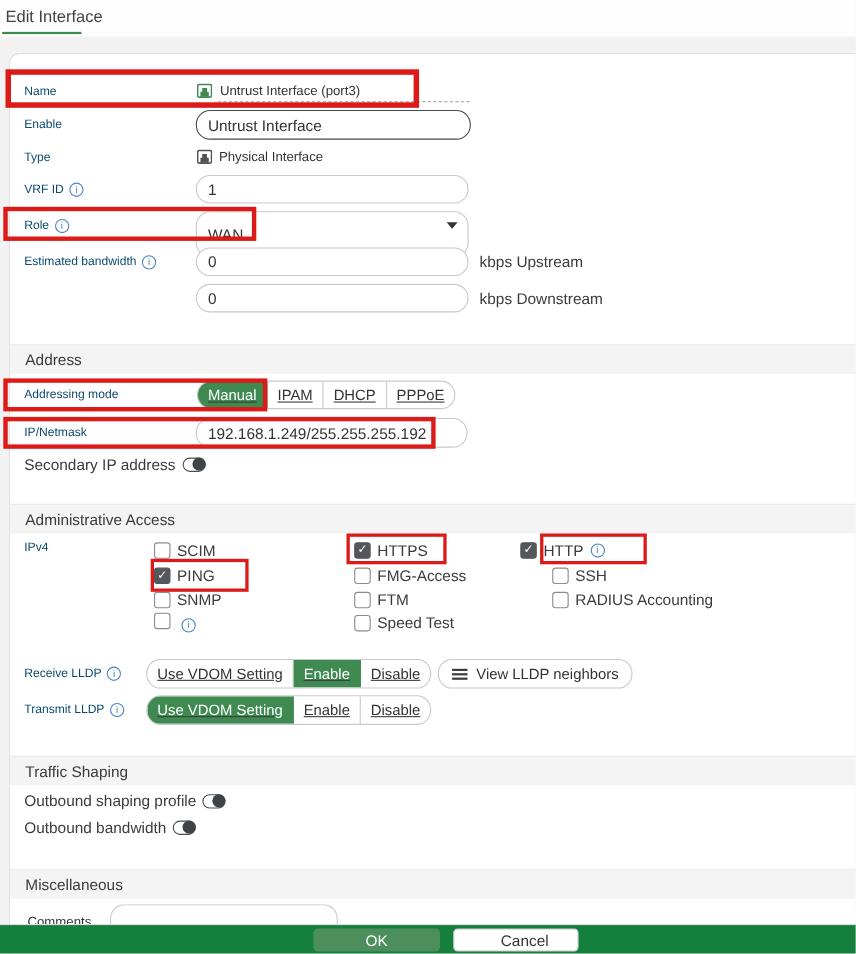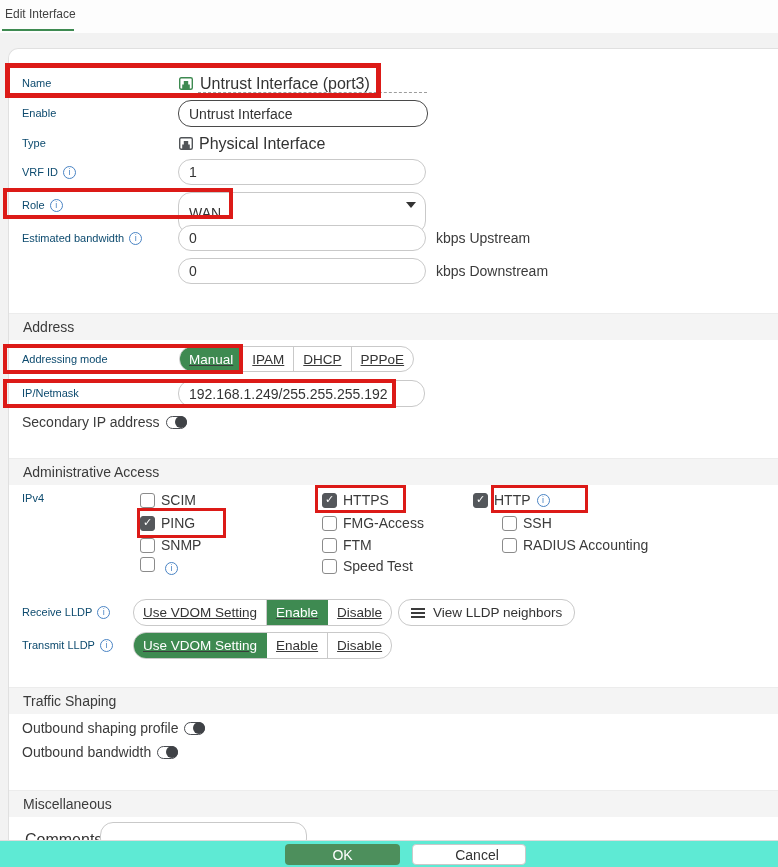--- a/index.html
+++ b/index.html
@@ -8,40 +8,40 @@
     font-family: "Liberation Sans", "DejaVu Sans", sans-serif;
     background: #f2f2f2;
     color: #3b3b3b;
     overflow: hidden;
     position: relative;
   }
   .abs { position: absolute; }
 
   
   .topbar { position:absolute; left:0; top:0; width:778px; height:33px; background:#fdfdfd; }
-  .page-title { position:absolute; left:5px; top:7px; font-size:12px; color:#424242; }
+  .page-title { position:absolute; left:5px; top:7px; font-size:15px; color:#424242; }
   .title-underline { position:absolute; left:2px; top:29px; width:72px; height:2px; background:#3e8a51; }
 
   
   .panel { position:absolute; left:8px; top:48px; width:770px; height:819px;
     background:#fff; border:1px solid #e0e0e0; border-right:none; border-bottom:none;
     border-top-left-radius:10px; }
 
   .row-label { position:absolute; left:22px; font-size:11px; line-height:18px; color:#0c4a6e;
     display:flex; align-items:center; gap:5px; white-space:nowrap; }
 
   .input { position:absolute; background:#fff; border:1px solid #c9c9c9; border-radius:13px;
     font-size:14px; color:#333; padding:0 10px; display:flex; align-items:center; white-space:nowrap; }
   .input.focused { border:1.5px solid #4a4a4a; }
 
   .unit { position:absolute; font-size:14px; color:#3b3b3b; }
 
   .dashes { position:absolute; border-bottom:1px dashed #9d9d9d; }
 
-  .value-text { position:absolute; font-size:16px; color:#333; white-space:nowrap; }
+  .value-text { position:absolute; font-size:12px; color:#333; white-space:nowrap; }
 
   
   .hdr { position:absolute; left:9px; width:769px; height:27px; background:#f4f4f4;
     border-top:1px solid #ececec; display:flex; align-items:center; padding-left:14px;
     font-size:14px; color:#3b3b3b; }
 
   
   .seg { position:absolute; display:flex; align-items:stretch; background:#fff;
     border:1px solid #c9c9c9; border-radius:13px; overflow:hidden; height:26px;text-decoration:underline; }
   .seg .opt { display:flex; align-items:center; justify-content:center; padding:0 9px;
@@ -84,21 +84,21 @@
   .list-icon { width:14px; height:2px; background:#3b3b3b;
     box-shadow:0 4px 0 #3b3b3b, 0 8px 0 #3b3b3b; margin-top:-8px; flex:none; }
 
   
   .redbox { position:absolute; border:4px solid #dc1a17; z-index:6; pointer-events:none; }
   .redbox.thin { border-width:3px; }
   .redbox.thick { border-width:5px; }
 
   
   .footer { position:absolute; left:0; top:840px; width:778px; height:27px;
-    background:#5eead4; border-top:1px solid #ddd; z-index:10; }
+    background:#15803d; border-top:1px solid #ddd; z-index:10; }
   .btn-ok { position:absolute; left:285px; top:3px; width:115px; height:21px;
     background:#4d8f5c; color:#fff; border:none; border-radius:4px;
     display:flex; align-items:center; justify-content:center; font-size:14px; cursor:pointer; }
   .btn-cancel { position:absolute; left:412px; top:3px; width:114px; height:21px;
     background:#fff; color:#333; border:1px solid #c9c9c9; border-radius:4px;
     display:flex; align-items:center; justify-content:center; font-size:14px; cursor:pointer;padding-left:16px; }
 
   .clip-row { position:absolute; left:9px; top:822px; width:769px; height:18px; overflow:hidden; z-index:1; }
   .icon-eth { flex:none; display:inline-block; }
 </style>

